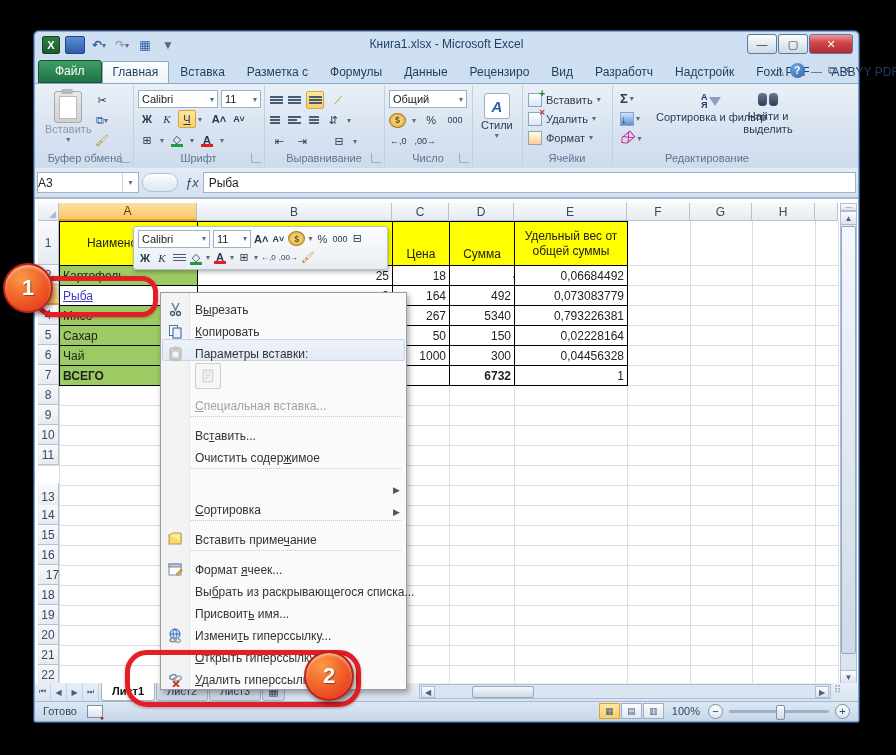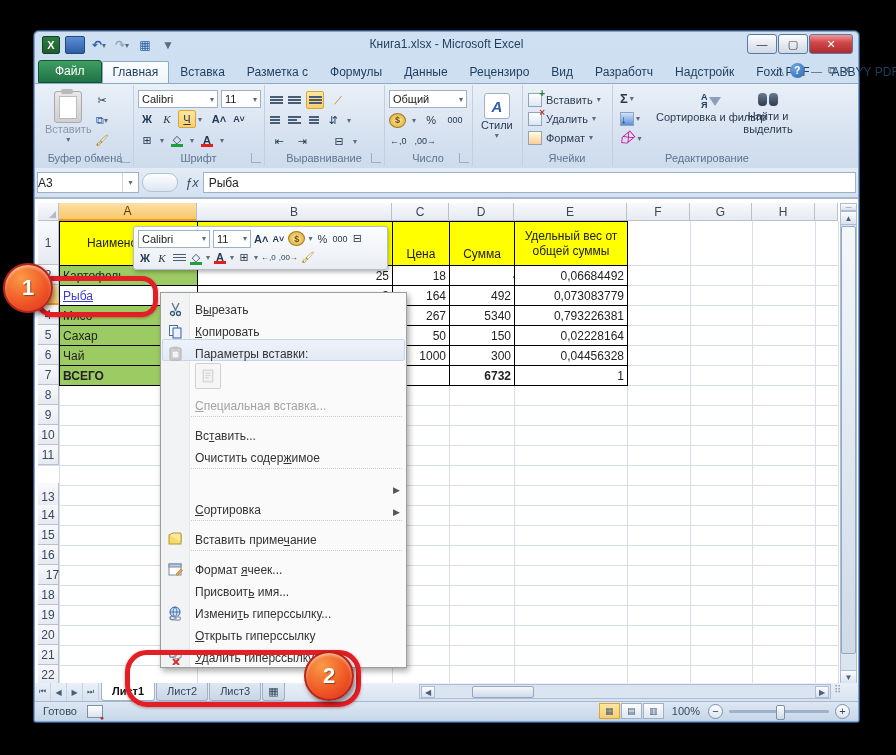--- a/index.html
+++ b/index.html
@@ -628,20 +628,24 @@
           <svg width="15" height="15" viewBox="0 0 15 15">
             <rect x="1" y="2" width="12" height="11" fill="#fff" stroke="#7a8aa0"></rect>
             <rect x="1" y="2" width="12" height="3" fill="#b7c9e4" stroke="#7a8aa0"></rect>
             <path d="M8 12 L13 7 L14.5 8.5 L9.5 13.5 Z" fill="#e8a33d" stroke="#9a6a1a" stroke-width="0.5"></path>
           </svg>
         </div>
         <div class="mlabel">Формат <u>я</u>чеек...</div>
       </div>
       <div class="mitem">
         <div class="micon"></div>
+        <div class="mlabel">Вы<u>б</u>рать из раскрывающегося списка...</div>
+      </div>
+      <div class="mitem">
+        <div class="micon"></div>
         <div class="mlabel">Присвоит<u>ь</u> имя...</div>
       </div>
       <div class="mitem">
         <div class="micon">
           <svg width="15" height="15" viewBox="0 0 15 15">
             <circle cx="7" cy="6" r="5" fill="#cfe3f7" stroke="#2f5da8"></circle>
             <path d="M2 6 H12 M7 1 C4.5 3.5 4.5 8.5 7 11 M7 1 C9.5 3.5 9.5 8.5 7 11" stroke="#2f5da8" fill="none" stroke-width="0.8"></path>
             <ellipse cx="5" cy="12" rx="3" ry="1.8" fill="none" stroke="#7a8aa0" stroke-width="1.4"></ellipse>
             <ellipse cx="9.5" cy="12.5" rx="3" ry="1.8" fill="none" stroke="#9aa8ba" stroke-width="1.4"></ellipse>
           </svg>

